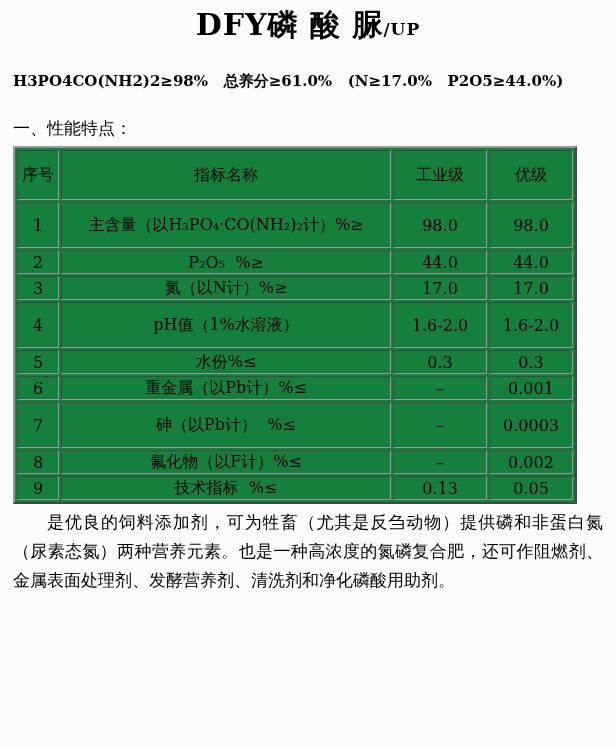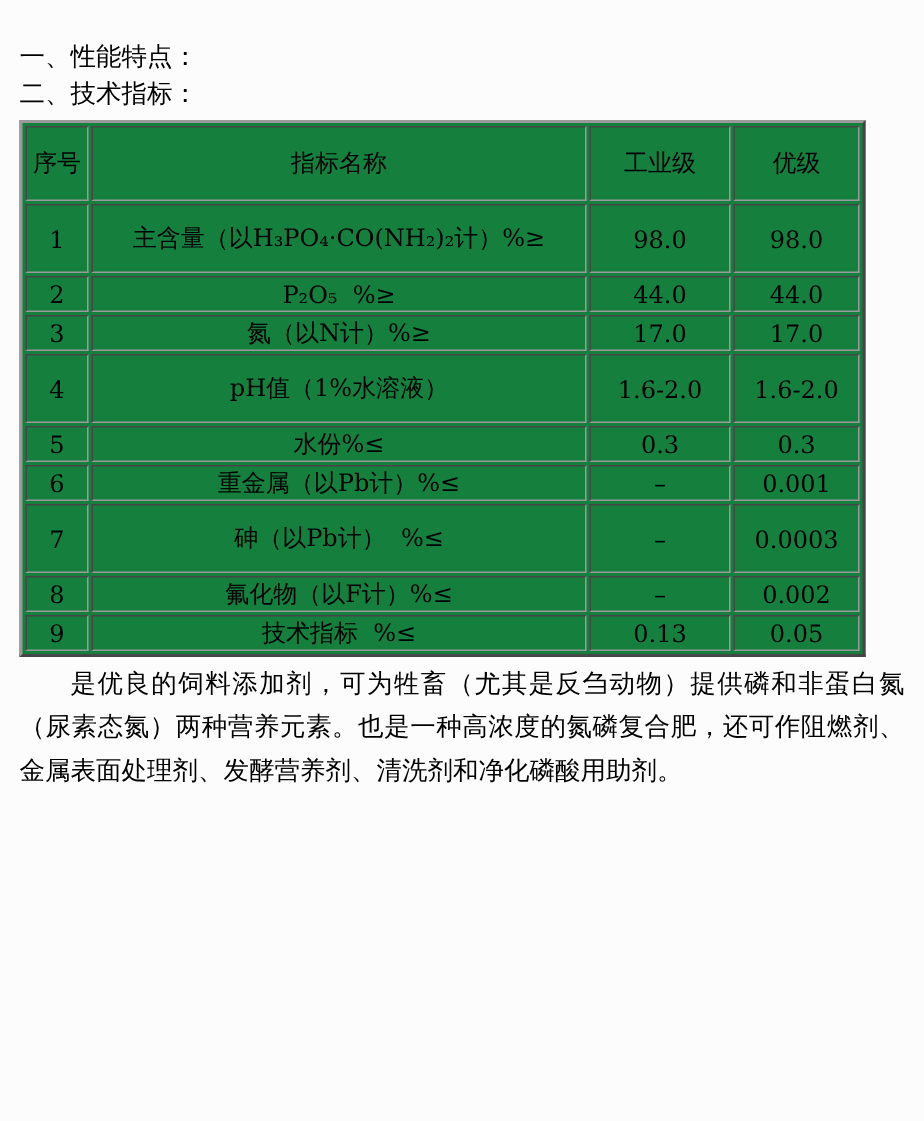--- a/index.html
+++ b/index.html
@@ -73,25 +73,26 @@
   col.c-pre  { width: 84px; }
   tr.hdr  th { height: 48px; }
   tr.tall td { height: 44px; }
   tr.short td { height: 22px; }
 </style>
 </head>
 <body>
 
 <div class="page">
 
+  <h1 class="title"><span>DFY磷 酸 脲</span><span class="title-suffix">/UP</span></h1>
 
+  <div class="spec-line">H3PO4CO(NH2)2≥98%   总养分≥61.0%   (N≥17.0%   P2O5≥44.0%)</div>
 
   <div class="section-heading mt-perf">一、性能特点：</div>
 
-  <div class="section-heading mt-tech">二、技术指标：</div>
 
   <table class="spec">
     <colgroup>
       <col class="c-no">
         <col class="c-name">
         <col class="c-ind">
         <col class="c-pre">
     </colgroup>
     <tbody>
         <tr class="hdr">

